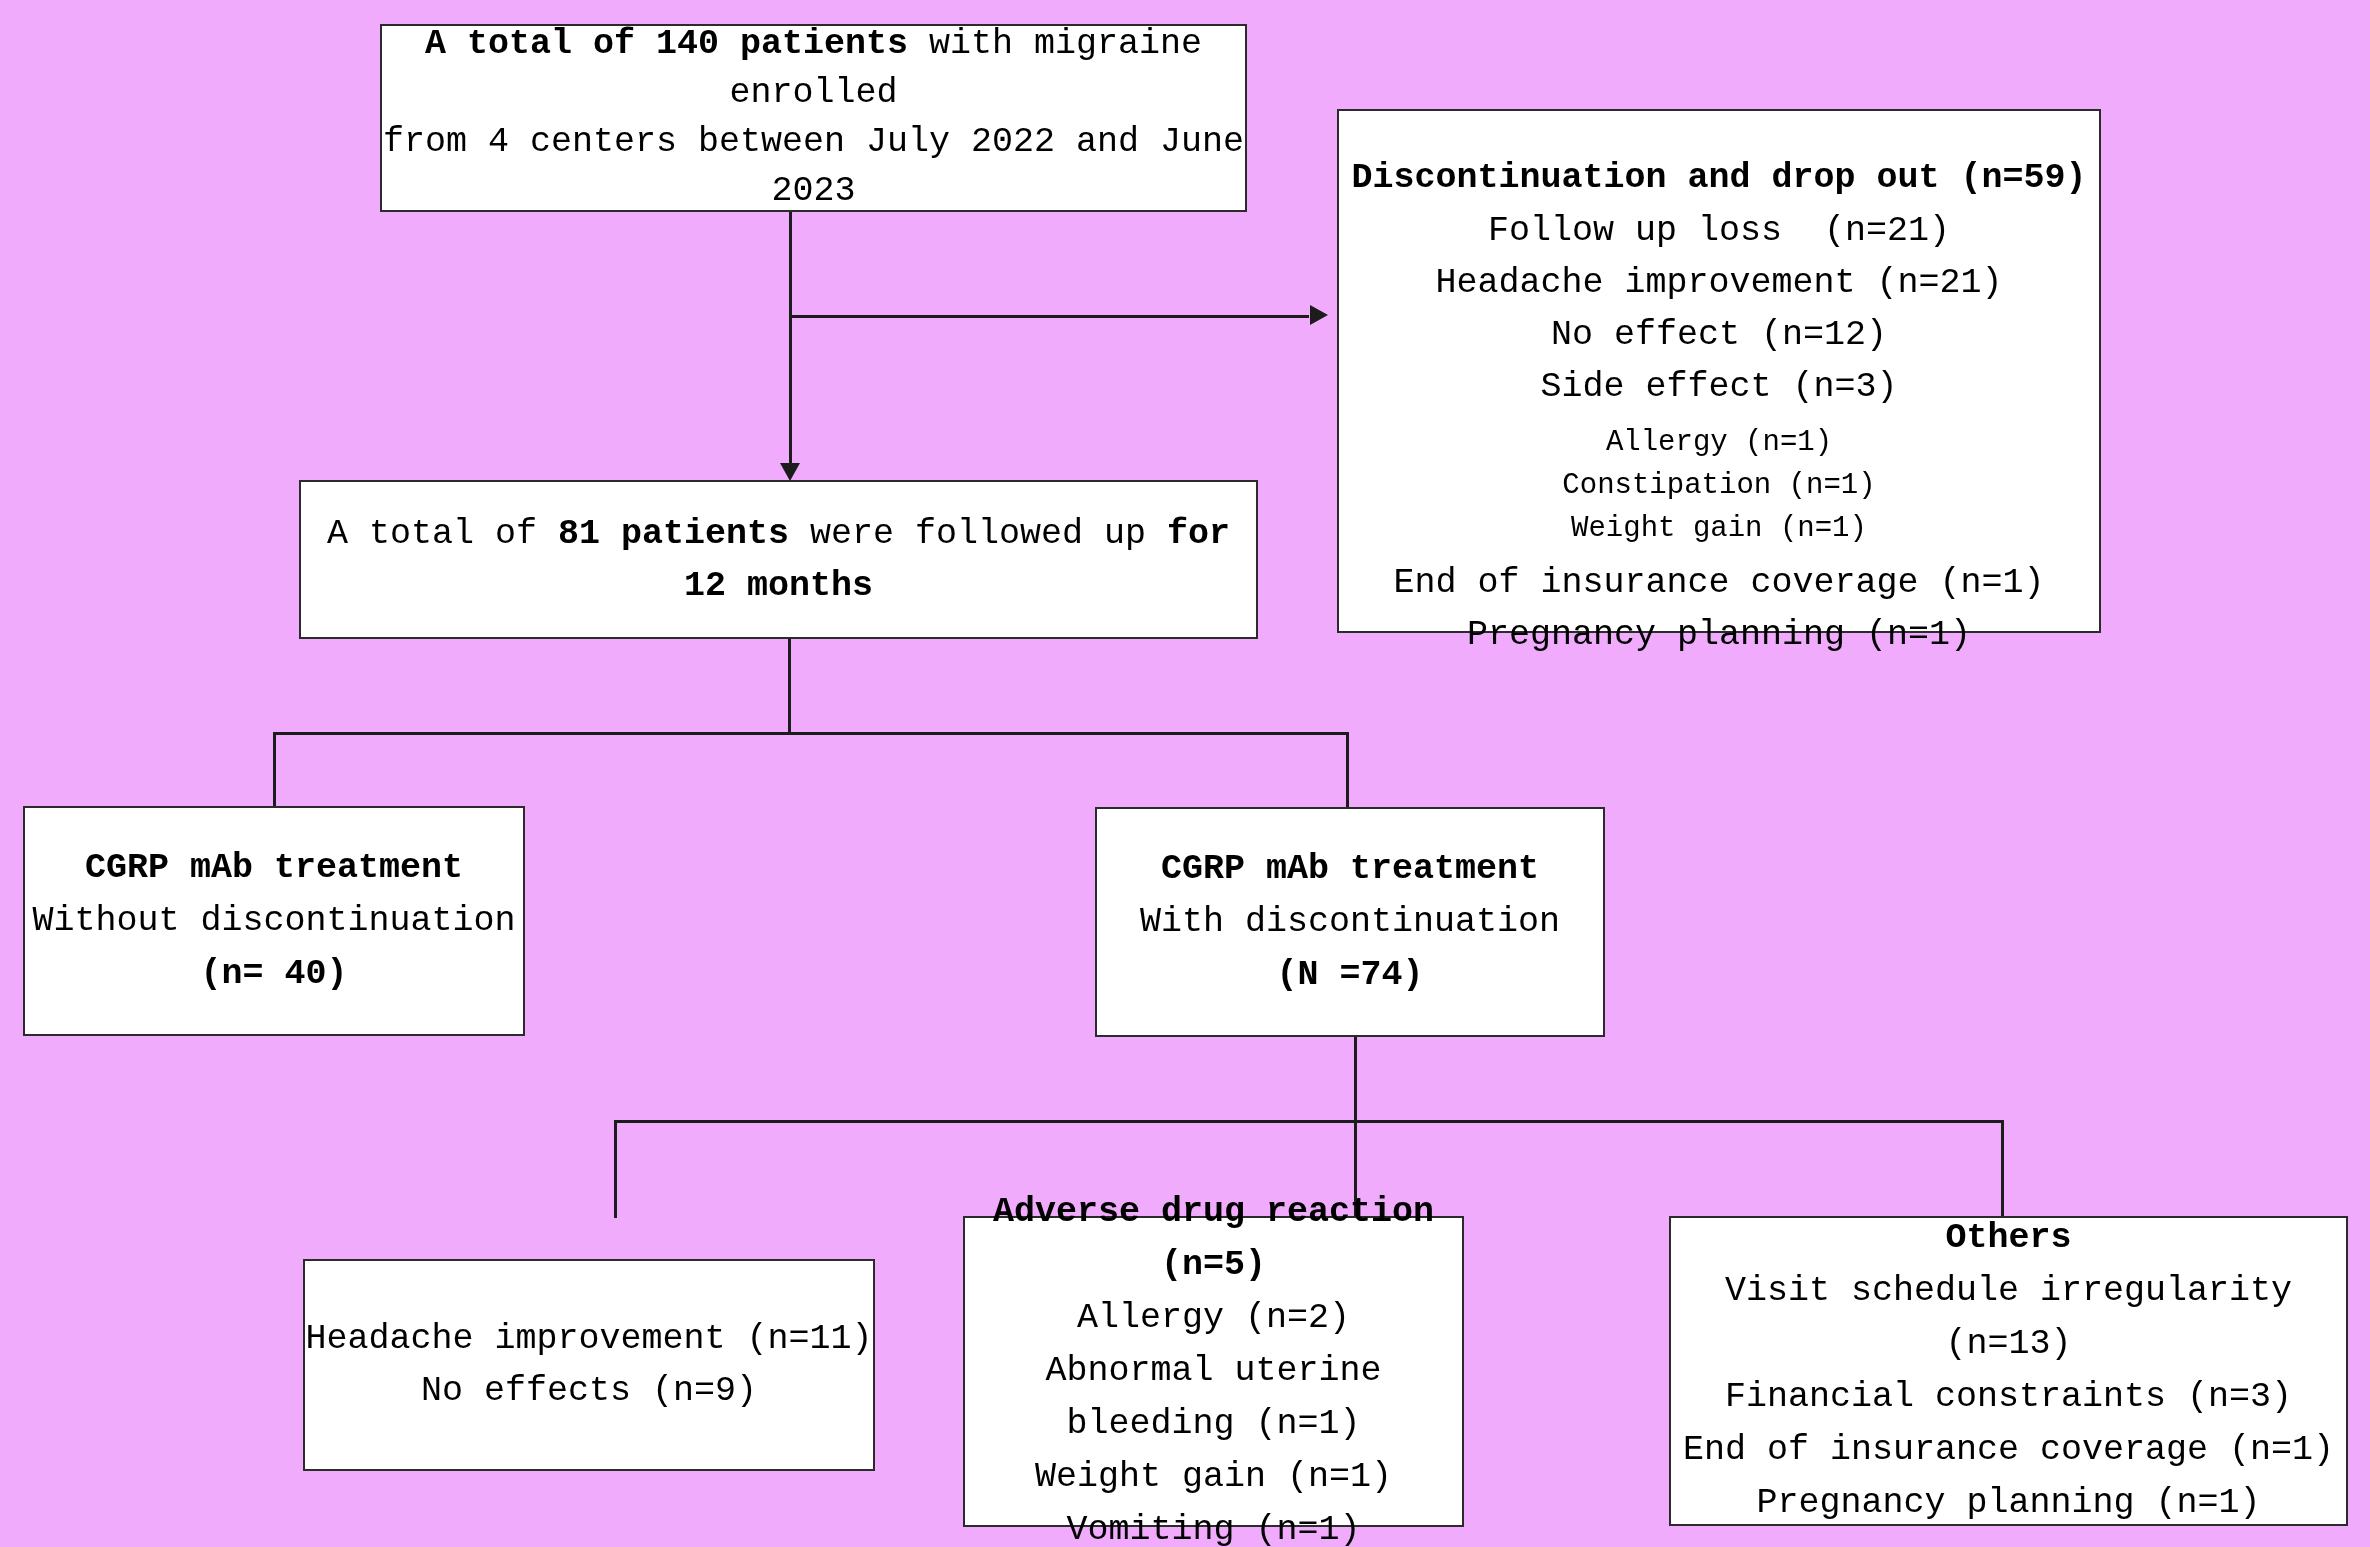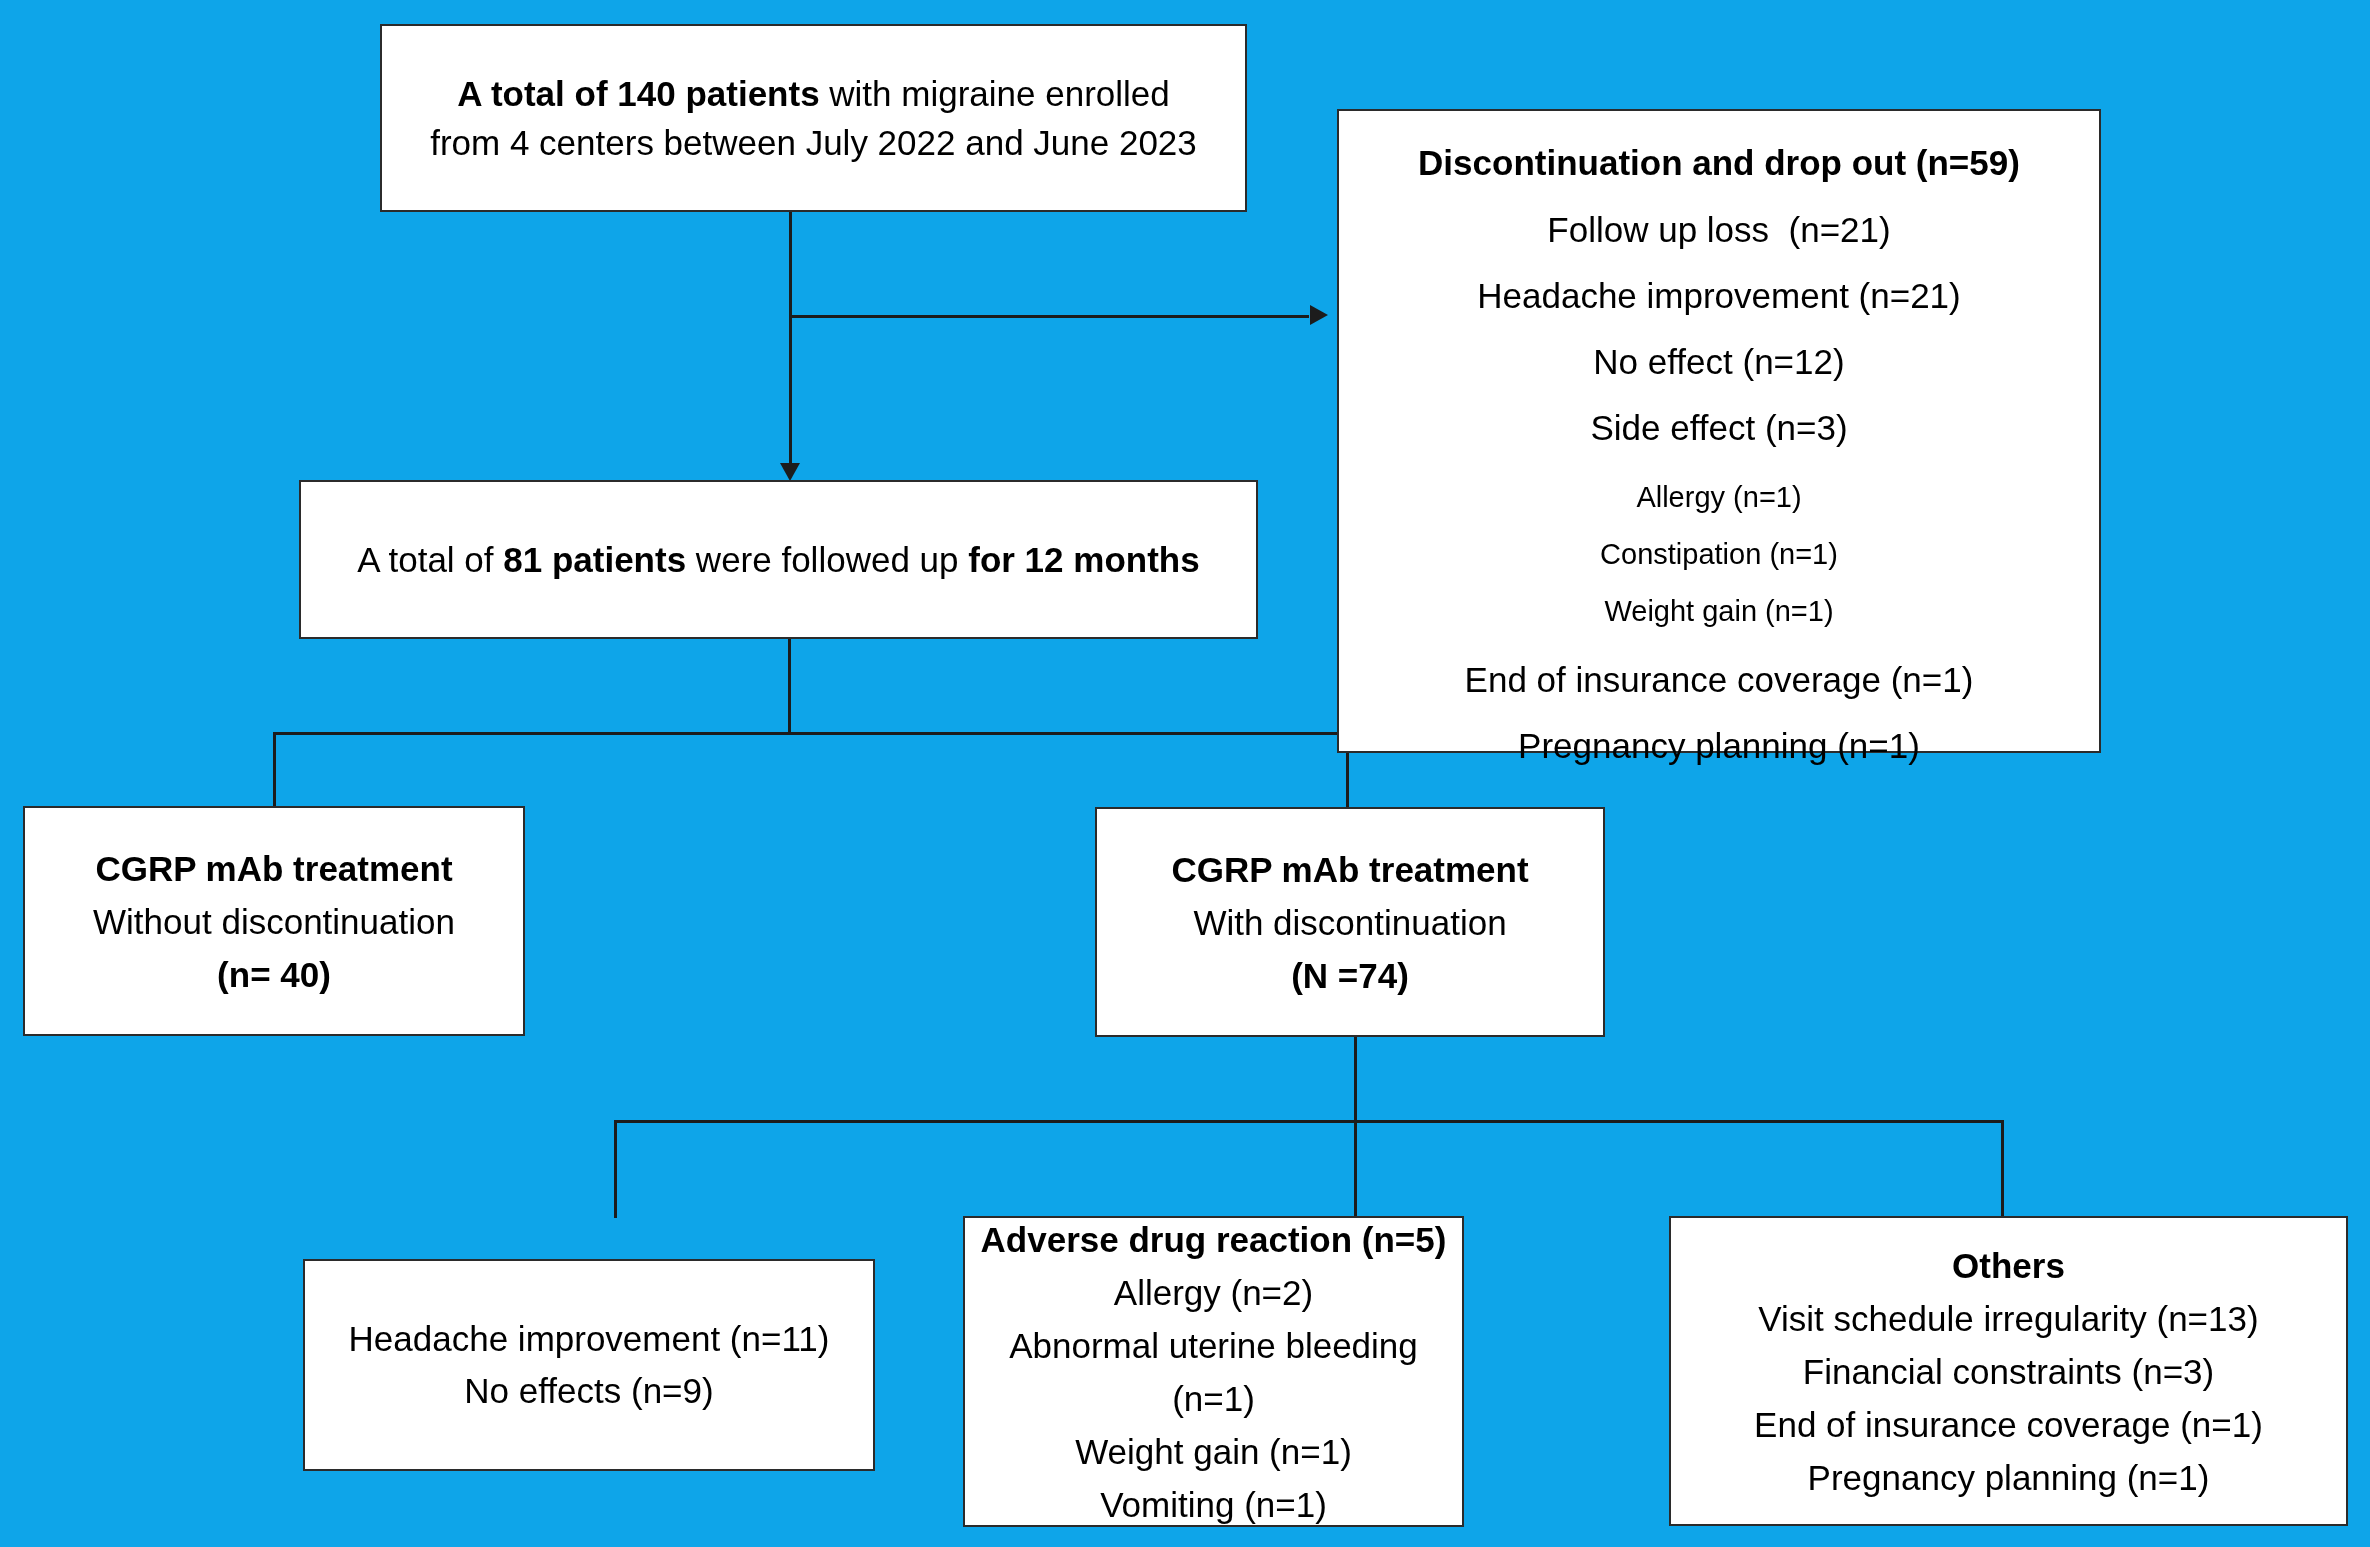--- a/index.html
+++ b/index.html
@@ -1,22 +1,22 @@
 <!DOCTYPE html>
 <html style="font-size:15px"><head>
 <meta charset="utf-8">
 <style>
   html, body { margin: 0; padding: 0; background: #ffffff; }
   .canvas {
     position: relative;
     width: 2370px;
     height: 1547px;
-    background: #0ea5e9;
+    background: #f0abfc;
     color: #000000;
-    font-family: Liberation Sans, sans-serif;
+    font-family: Liberation Mono, monospace;
     overflow: hidden;
   }
   .box {
     position: absolute;
     box-sizing: border-box;
     border: 2.9px solid #2b2b2b;
     background: #ffffff;
     display: flex;
     flex-direction: column;
     align-items: center;
@@ -63,21 +63,21 @@
   <div class="conn" style="left:1354px; top:1037px; width:2.9px; height:181px;"></div>
   <div class="conn" style="left:614px; top:1120px; width:1390px; height:2.9px;"></div>
   <div class="conn" style="left:614px; top:1120px; width:2.9px; height:98px;"></div>
   <div class="conn" style="left:2001px; top:1120px; width:2.9px; height:97px;"></div>
 
   <div class="box" style="left:380px; top:24px; width:867px; height:188px;">
     <div class="line37 lh52"><span class="b">A total of 140 patients</span><span> with migraine enrolled</span></div>
     <div class="line37 lh52">from 4 centers between July 2022 and June 2023</div>
   </div>
 
-  <div class="box top-align" style="left:1337px; top:109px; width:764px; height:644px; padding-top:25px;gap:14px;">
+  <div class="box top-align" style="left:1337px; top:109px; width:764px; height:524px; padding-top:40px;">
     <div class="line37 b" style="line-height:54px;">Discontinuation and drop out (n=59)</div>
     <div class="line37">Follow up loss  (n=21)</div>
     <div class="line37">Headache improvement (n=21)</div>
     <div class="line37">No effect (n=12)</div>
     <div class="line37">Side effect (n=3)</div>
     <div class="small30 gap-top">Allergy (n=1)</div>
     <div class="small30">Constipation (n=1)</div>
     <div class="small30">Weight gain (n=1)</div>
     <div class="line37 gap-top">End of insurance coverage (n=1)</div>
     <div class="line37">Pregnancy planning (n=1)</div>

